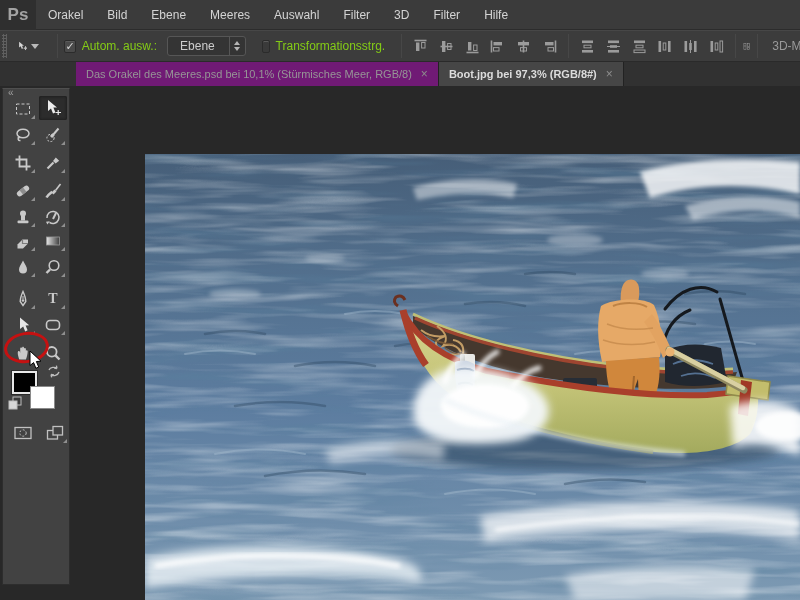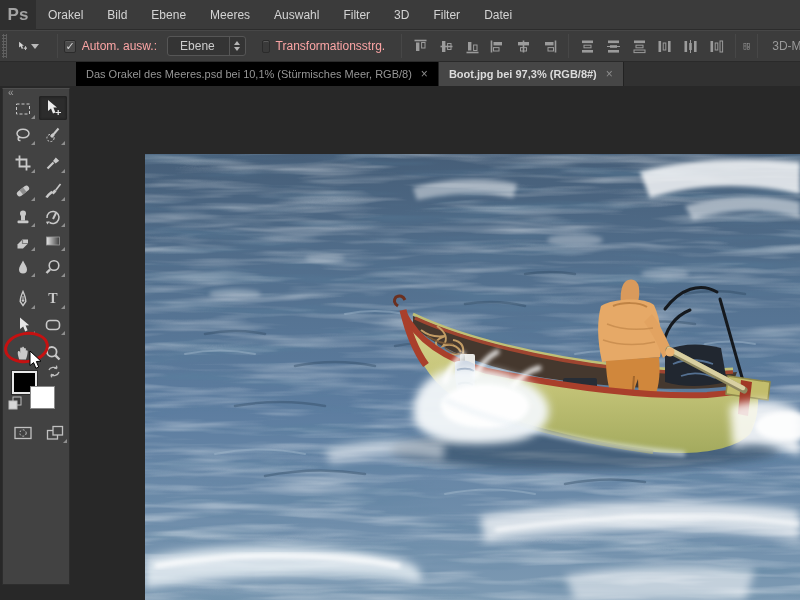--- a/index.html
+++ b/index.html
@@ -24,42 +24,42 @@
   #grip { width:9px; height:24px; margin-left:2px;
     background-image:radial-gradient(#606060 1px, transparent 1.2px);
     background-size:3px 3px; }
   .sep { width:1px; height:24px; background:#2e2e2e; border-right:1px solid #474747; margin:0 6px; }
   #opt-tool-icon { margin:0 4px 0 10px; }
   .dd-caret { width:0; height:0; border-left:4px solid transparent; border-right:4px solid transparent;
     border-top:5px solid #b9b9b9; margin-right:12px; }
   .checkbox { width:13px; height:13px; background:#4a4a4a; border:1px solid #2b2b2b;
     box-shadow:inset 0 1px 0 #5a5a5a; border-radius:2px; color:#d8d8d8; font-size:11px;
     line-height:11px; text-align:center; margin-right:6px; }
-  .opt-label { color:#fca5a5; font-size:12px; margin-right:10px; white-space:nowrap; }
+  .opt-label { color:#84cc16; font-size:12px; margin-right:10px; white-space:nowrap; }
   #layer-select { display:flex; align-items:center; background:#343434; border:1px solid #565656;
     border-radius:3px; height:20px; margin-right:16px; }
   #layer-select .val { color:#cccccc; font-size:12px; padding:0 14px 0 12px; }
   #layer-select .spin { border-left:1px solid #565656; height:20px; width:16px;
     display:flex; flex-direction:column; align-items:center; justify-content:center; gap:2px; }
   .tri-up { width:0; height:0; border-left:3.5px solid transparent; border-right:3.5px solid transparent;
     border-bottom:4px solid #b5b5b5; }
   .tri-down { width:0; height:0; border-left:3.5px solid transparent; border-right:3.5px solid transparent;
     border-top:4px solid #b5b5b5; }
   .alignset { display:flex; align-items:center; gap:9px; margin:0 4px; }
   .aicon { width:17px; height:17px; display:block; }
   #right-label { color:#9a9a9a; font-size:12px; margin-left:8px; white-space:nowrap;
     overflow:hidden; width:52px; }
 
   
   #tabbar { position:absolute; left:0; top:62px; width:800px; height:24px;
     background:#313131; display:flex; align-items:stretch; }
   #tabbar .spacer { width:76px; }
   .doc-tab { display:flex; align-items:center; padding:0 10px; font-size:11px;
     border-right:1px solid #222; cursor:default; white-space:nowrap; }
-  .doc-tab.inactive { background:#000000; color:#969696; }
+  .doc-tab.inactive { background:#701a75; color:#969696; }
   .doc-tab.active { background:#464646; color:#dcdcdc; font-weight:bold; }
   .tab-close { margin-left:9px; font-size:12px; color:#8d8d8d; font-weight:normal; }
 
   
   #toolpanel { position:absolute; left:2px; top:88px; width:68px; height:497px;
     background:#424242; border:1px solid #2d2d2d; border-top-color:#4f4f4f; }
   #collapse { position:absolute; left:5px; top:-1px; color:#9f9f9f; font-size:10px; height:10px; line-height:10px; }
   .tool { position:absolute; width:28px; height:24px; display:flex; align-items:center;
     justify-content:center; }
   .tool.sel { background:#2c2c2c; border-radius:2px; box-shadow:inset 0 0 3px #151515; }
@@ -89,21 +89,21 @@
   <div id="menubar">
     <div id="ps-logo">Ps</div>
     <span class="menu-item">Orakel</span>
     <span class="menu-item">Bild</span>
     <span class="menu-item">Ebene</span>
     <span class="menu-item">Meeres</span>
     <span class="menu-item">Auswahl</span>
     <span class="menu-item">Filter</span>
     <span class="menu-item">3D</span>
     <span class="menu-item">Filter</span>
-    <span class="menu-item">Datei</span>
+    <span class="menu-item">Hilfe</span>
   </div>
 
   <div id="optionsbar">
     <div id="grip"></div>
     <svg id="opt-tool-icon" width="20" height="18" viewBox="0 0 20 18">
       <polygon points="4,1 4,12 7,9.5 9,14.5 11.4,13.4 9.4,8.6 13,8.4" fill="#d6d6d6"></polygon>
       <g stroke="#d6d6d6" stroke-width="1.4">
           <path d="M13 13h6M16 10v6"></path>
         </g>
       <g fill="#d6d6d6">

